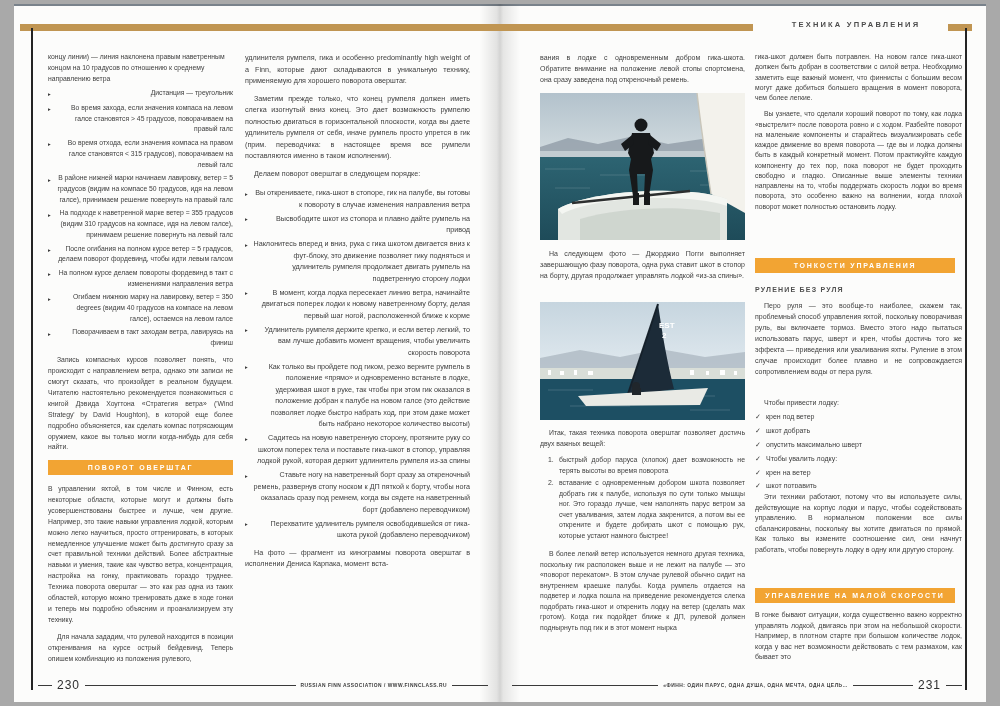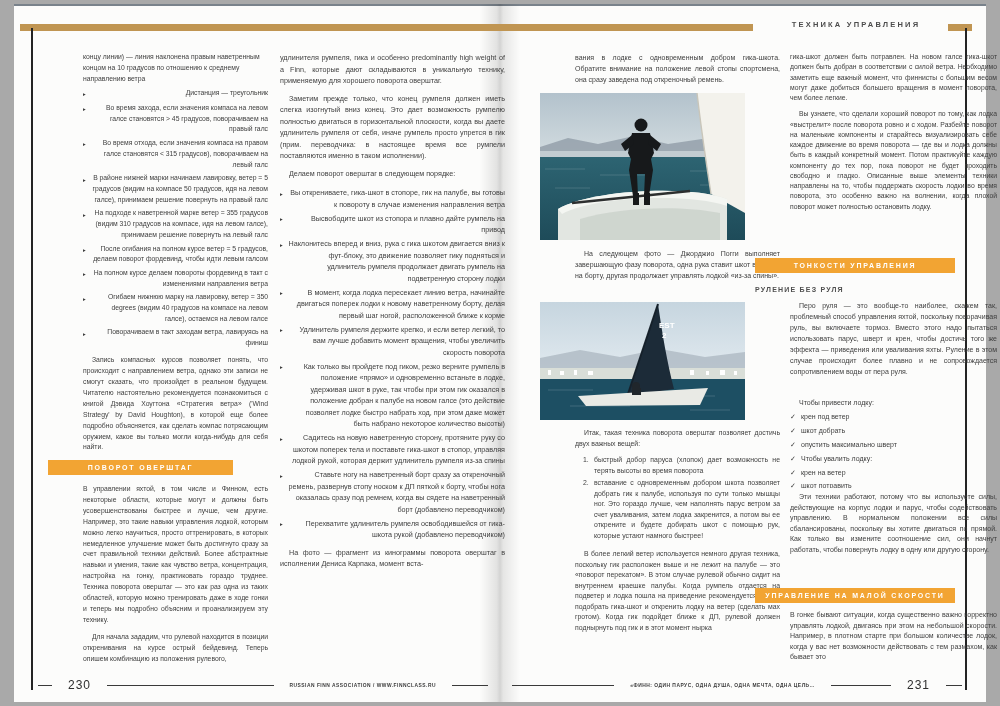--- a/index.html
+++ b/index.html
@@ -19,21 +19,21 @@
   #gold-right{left:948px;width:24px;}
   .running-head{
     position:absolute;left:766px;top:20px;width:180px;text-align:center;
     font-size:7.5px;font-weight:bold;letter-spacing:2.2px;color:#4c4c4c;white-space:nowrap;
   }
   .gutter{
     position:absolute;left:480px;top:4px;width:40px;height:698px;
     background:linear-gradient(90deg,rgba(0,0,0,0) 0%,rgba(0,0,0,.10) 42%,rgba(0,0,0,.16) 50%,rgba(0,0,0,.09) 58%,rgba(0,0,0,0) 100%);
     pointer-events:none;
   }
-  .col{position:absolute;color:#3e3e3e;overflow:hidden;margin-left:35px;}
+  .col{position:absolute;color:#3e3e3e;overflow:hidden;}
   .col p{margin:0 0 6px 0;}
   .j{text-align:justify;}
   .ind{text-indent:9px;}
   
   #l1a{left:48px;top:52px;width:185px;height:404px;font-size:6.8px;line-height:10.9px;}
   #l1-banner{position:absolute;left:48px;top:460px;width:185px;}
   #l1b{left:48px;top:484px;width:185px;height:192px;font-size:6.8px;line-height:10.9px;}
   
   #l2{left:245px;top:52px;width:225px;height:616px;font-size:7.2px;line-height:11.5px;}
   
@@ -61,21 +61,21 @@
   .ni{display:flex;margin-bottom:2px;}
   .nn{width:11px;flex:none;}
   .nt{flex:1;text-align:justify;}
   .ck{display:flex;margin-bottom:3.4px;}
   .ckm{width:11px;flex:none;font-size:7px;}
   
   .photo{position:absolute;display:block;}
   #photo1{left:540px;top:93px;}
   #photo2{left:540px;top:302px;}
   
-  .footer{position:absolute;top:678px;height:14px;display:flex;align-items:center;gap:16px;}
+  .footer{position:absolute;top:678px;height:14px;display:flex;align-items:center;gap:5px;}
   #footer-left{left:38px;width:450px;}
   #footer-right{left:512px;width:450px;}
   .frule{height:1px;background:#3a3a3a;}
   .pnum{font-size:12px;color:#2e2e2e;letter-spacing:1px;line-height:12px;}
   .ftext{font-size:4.9px;font-weight:bold;letter-spacing:.5px;color:#3a3a3a;white-space:nowrap;}
 </style>
 </head>
 <body>
 
 <div class="spread"></div>

